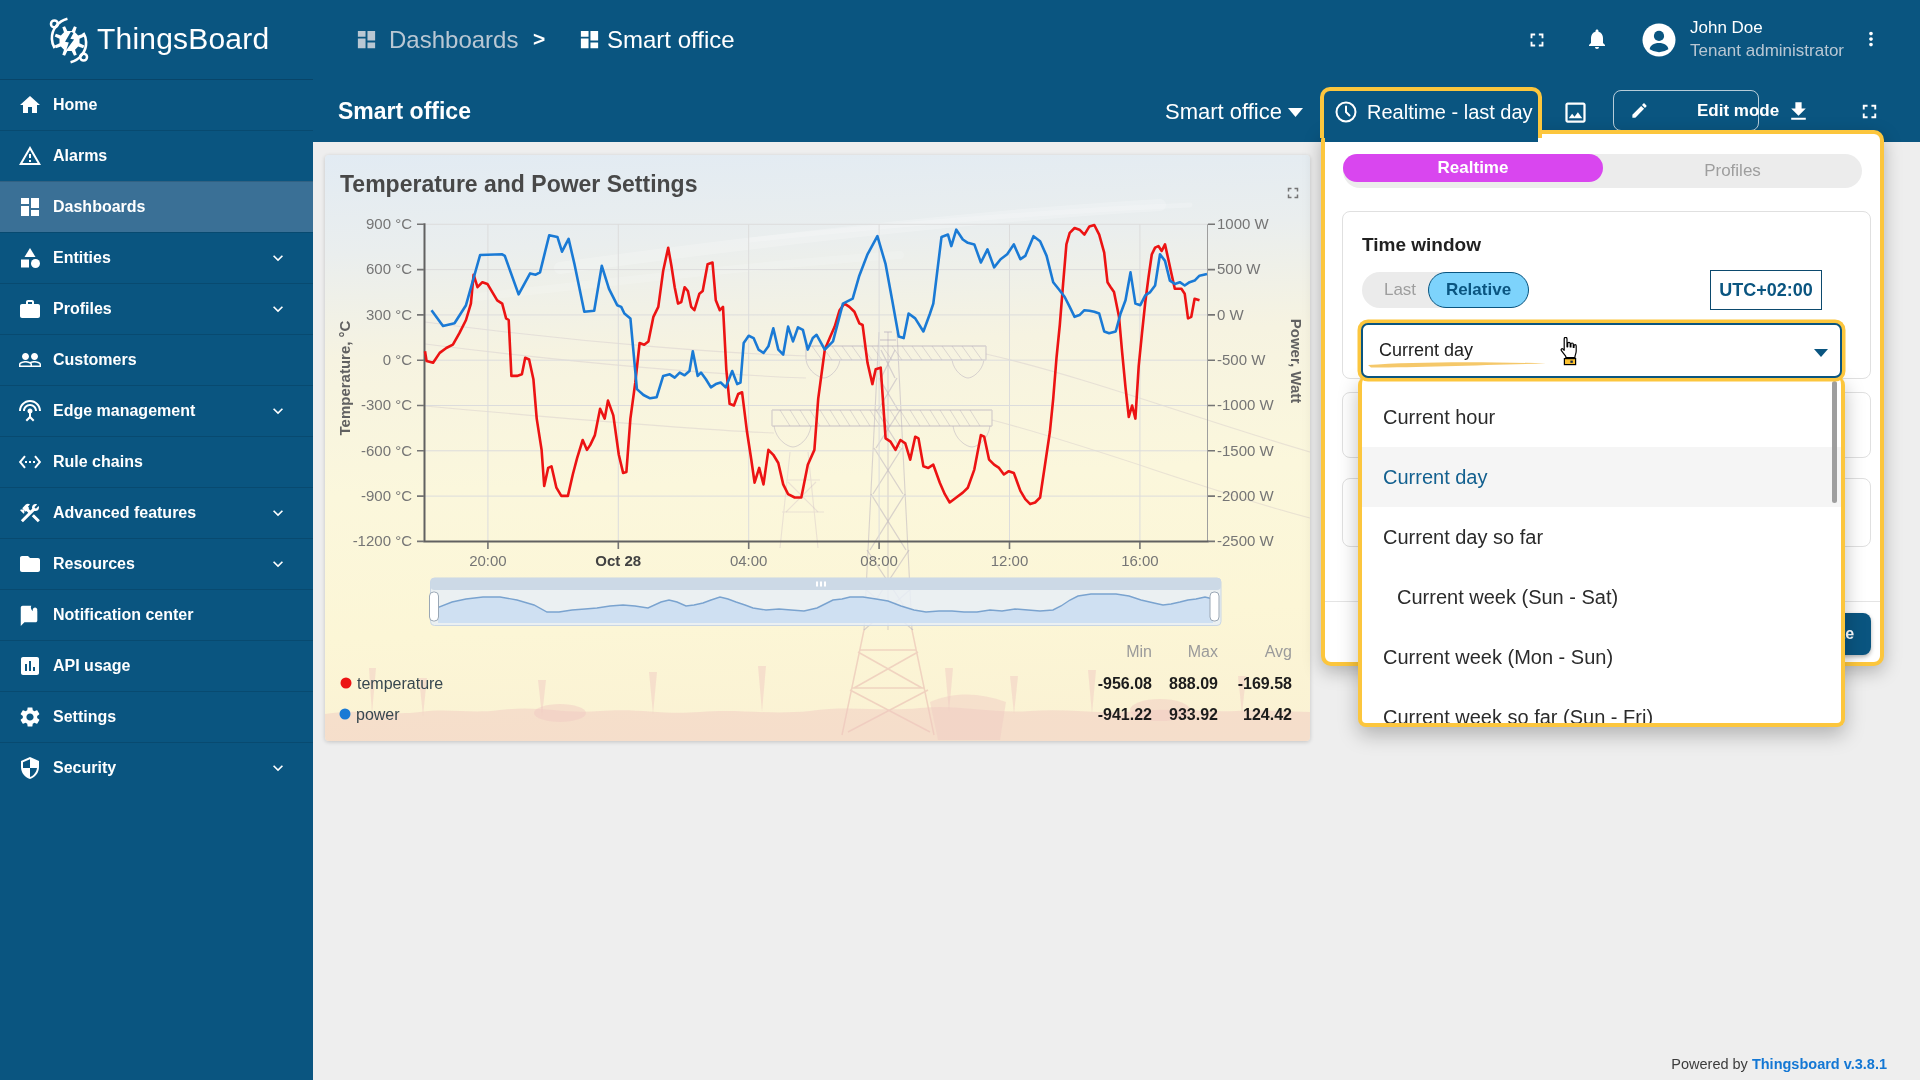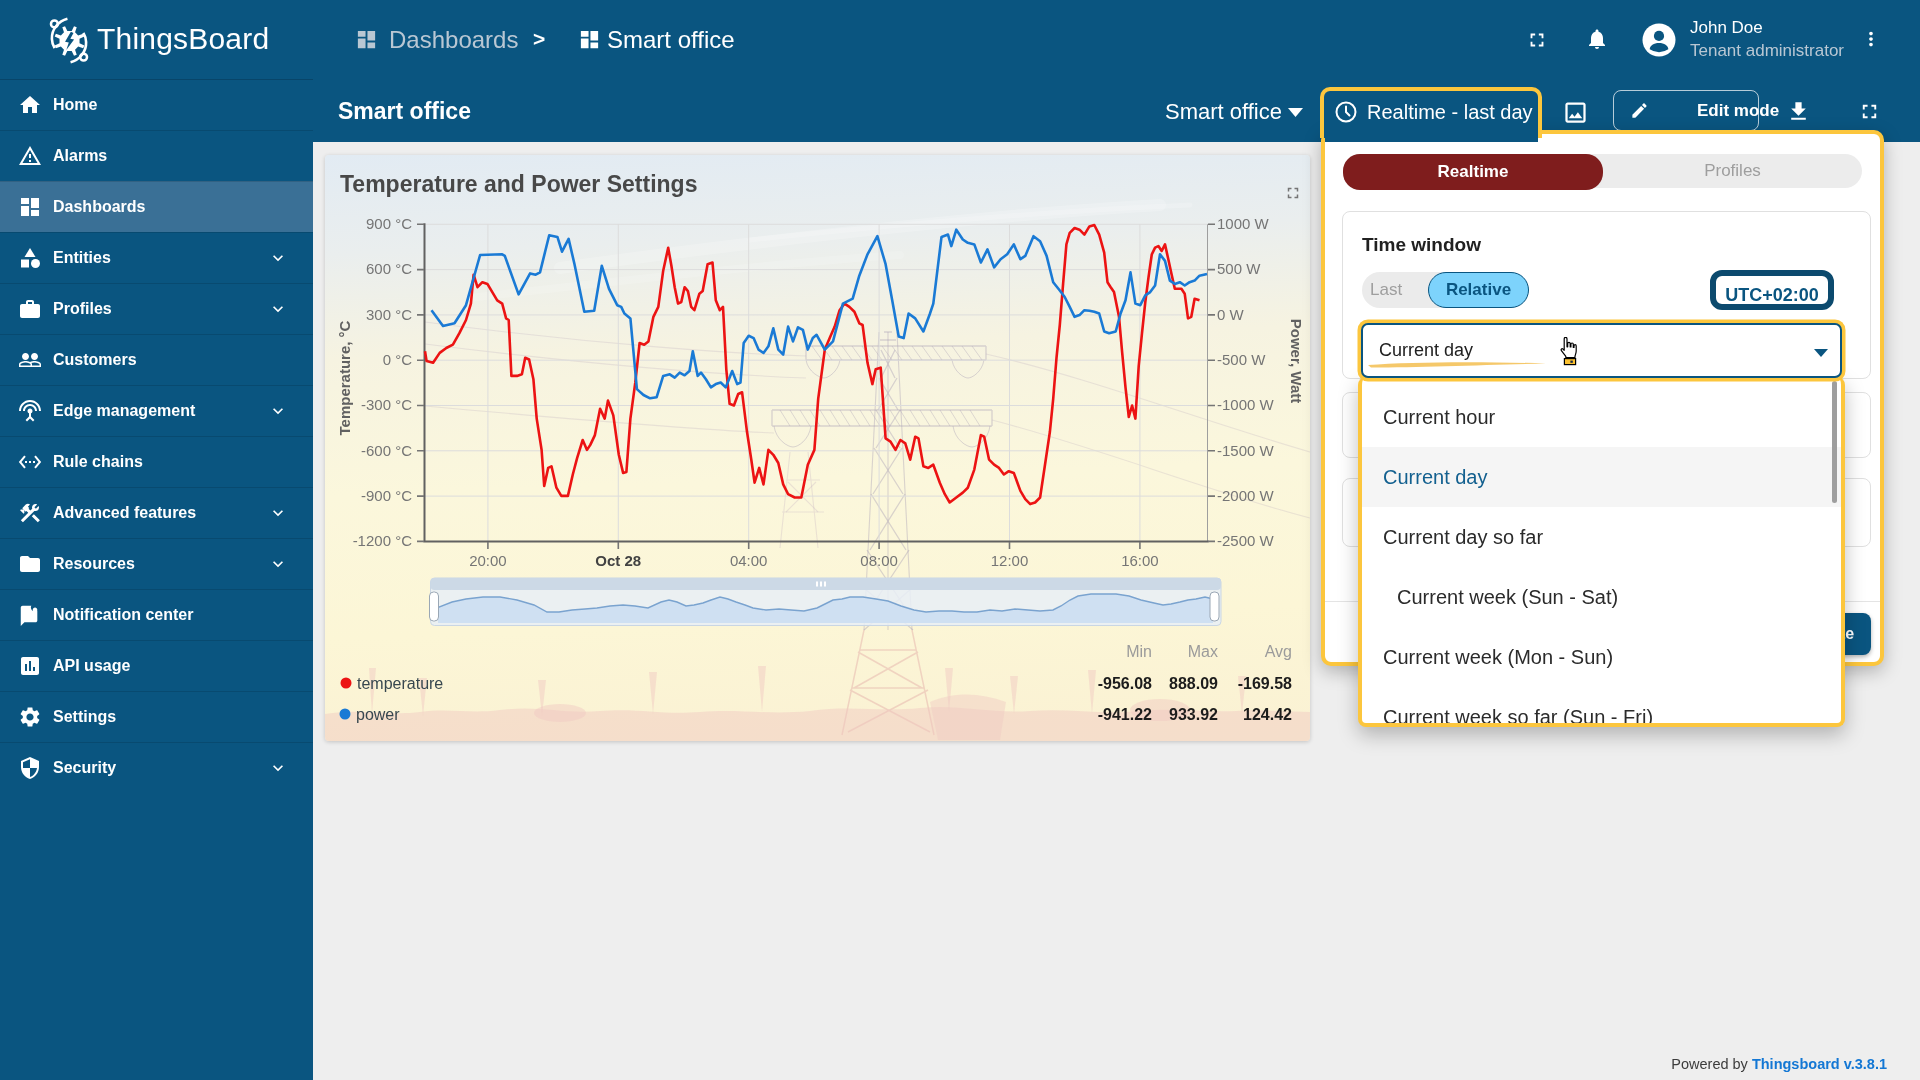--- a/index.html
+++ b/index.html
@@ -23,21 +23,21 @@
 
 .widget { position:absolute; left:325px; top:155px; width:985px; height:586px; border-radius:4px; overflow:hidden;
   background:linear-gradient(178deg,#e2ebf3 0%, #eaeeee 16%, #f6f3e1 33%, #fbf7dc 55%, #fcf6d6 78%, #faf1d3 100%);
   box-shadow:0 1px 4px rgba(0,0,0,0.18); }
 .wtitle { position:absolute; left:15px; top:16px; font-size:23px; font-weight:600; color:#484848; }
 
 .popup { position:absolute; left:1321px; top:130px; width:563px; height:536px; background:#fff; border:4px solid #fcc63d; border-radius:10px; box-shadow:0 6px 18px rgba(0,0,0,0.25); }
 .rtbtn { position:absolute; left:1320px; top:87px; width:222px; height:51px; background:#0a5580; border:4px solid #fcc63d; border-bottom:none; border-radius:10px 10px 0 0; color:#fff; }
 .rtcover { position:absolute; left:1325px; top:131px; width:213px; height:11px; background:#0a5580; }
 .tabbar { position:absolute; left:1343px; top:154px; width:519px; height:34px; background:#ececec; border-radius:17px; }
-.tabact { position:absolute; left:1343px; top:154px; width:260px; height:36px; background:#7f1d1d; border-radius:17px; color:#fff; font-size:17px; font-weight:700; display:flex; align-items:center; justify-content:center; }
+.tabact { position:absolute; left:1343px; top:154px; width:260px; height:28px; background:#d946ef; border-radius:17px; color:#fff; font-size:17px; font-weight:700; display:flex; align-items:center; justify-content:center; }
 .tabhist { position:absolute; left:1603px; top:154px; width:259px; height:34px; color:#9e9e9e; font-size:17px; display:flex; align-items:center; justify-content:center; }
 .card { position:absolute; border:1px solid #e0e0e0; border-radius:8px; background:#fff; }
 .dropdown { position:absolute; left:1358px; top:377px; width:487px; height:350px; background:#fff; border:4px solid #fcc63d; border-top:none; border-radius:8px; box-shadow:0 8px 20px rgba(0,0,0,0.25); overflow:hidden; z-index:4; }
 .dd-item { position:absolute; left:0; width:479px; height:60px; display:flex; align-items:center; padding-left:21px; font-size:20px; color:#2b2b2b; }
 
 .footer { position:absolute; top:1056px; right:33px; font-size:14.5px; color:#3c3c3c; }
 .footer b { color:#1377d4; font-weight:700; }
 </style>
 </head>
 <body>
@@ -359,23 +359,23 @@
         <path d="M12 6.5V12l3.5 3.5" stroke-linecap="round"></path>
       </svg>
     <div class="abs" style="left:1367px;top:101px;font-size:20px;color:#fff;">Realtime - last day</div>
     <div class="tabbar"></div>
     <div class="tabact">Realtime</div>
     <div class="tabhist">Profiles</div>
 
     <div class="card" style="left:1342px;top:211px;width:529px;height:168px;"></div>
     <div class="abs" style="left:1362px;top:234px;font-size:19px;font-weight:700;color:#212121;">Time window</div>
     <div class="abs" style="left:1362px;top:272px;width:167px;height:36px;background:#ebebeb;border-radius:18px;"></div>
-    <div class="abs" style="left:1370px;top:272px;width:60px;height:36px;line-height:36px;font-size:17px;color:#9e9e9e;">Last</div>
+    <div class="abs" style="left:1370px;top:272px;width:60px;height:36px;line-height:36px;font-size:17px;color:#9e9e9e;text-align:center;">Last</div>
     <div class="abs" style="left:1428px;top:272px;width:101px;height:36px;background:#7dd3fc;border:1.6px solid #0a5580;border-radius:18px;line-height:33px;font-size:17px;font-weight:700;color:#0a5580;text-align:center;">Relative</div>
-    <div class="abs" style="left:1710px;top:270px;width:124px;height:40px;background:#fff;border:6px solid #0c4a6e;border-radius:12px;line-height:38px;font-size:18px;font-weight:700;color:#0a5580;text-align:center;">UTC+02:00</div>
+    <div class="abs" style="left:1710px;top:270px;width:112px;height:40px;background:#fff;border:1px solid #0c4a6e;border-radius:0;line-height:38px;font-size:18px;font-weight:700;color:#0a5580;text-align:center;">UTC+02:00</div>
 
     <div class="card" style="left:1342px;top:392px;width:529px;height:66px;"></div>
     <div class="card" style="left:1342px;top:478px;width:529px;height:69px;"></div>
     <div class="abs" style="left:1325px;top:601px;width:555px;height:1px;background:#e4e4e4;"></div>
     <div class="abs" style="left:1783px;top:613px;width:88px;height:42px;background:#0a5580;border-radius:8px;color:#fff;font-size:16px;font-weight:700;text-align:center;line-height:42px;box-shadow:0 2px 4px rgba(0,0,0,0.3);">Update</div>
 
     <div class="abs" style="left:1361px;top:323px;width:481px;height:55px;background:#fff;border:2px solid #0a5580;border-radius:7px;box-shadow:0 0 0 3.5px #fcc63d;z-index:5;"></div>
     <div class="abs" style="left:1379px;top:340px;font-size:18px;color:#212121;z-index:6;">Current day</div>
     <svg class="abs" style="left:1366px;top:360px;z-index:6" width="182" height="10" viewBox="0 0 182 10">
         <path d="M2 5 C45 1.5, 125 1.5, 180 3.5 C125 4.5, 55 7.5, 5 7.5 Z" fill="#f2ba45" fill-opacity="0.8"></path>

